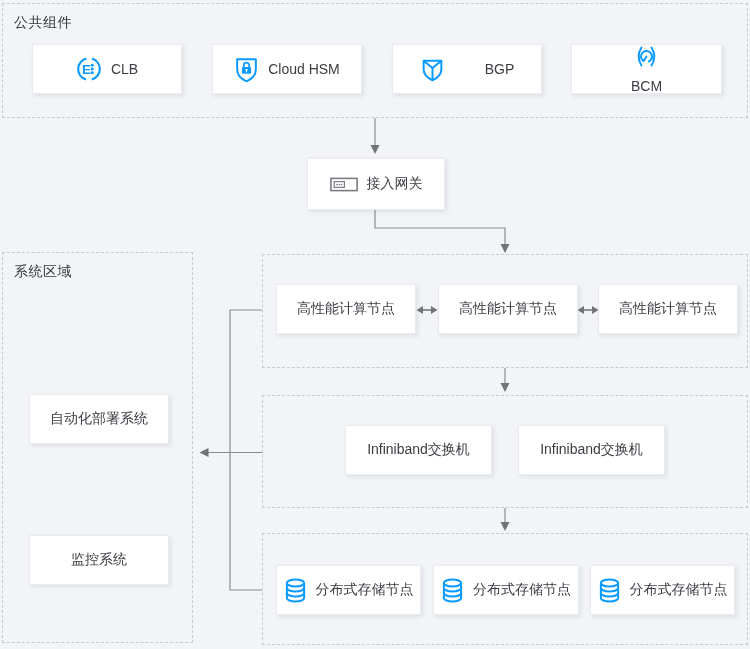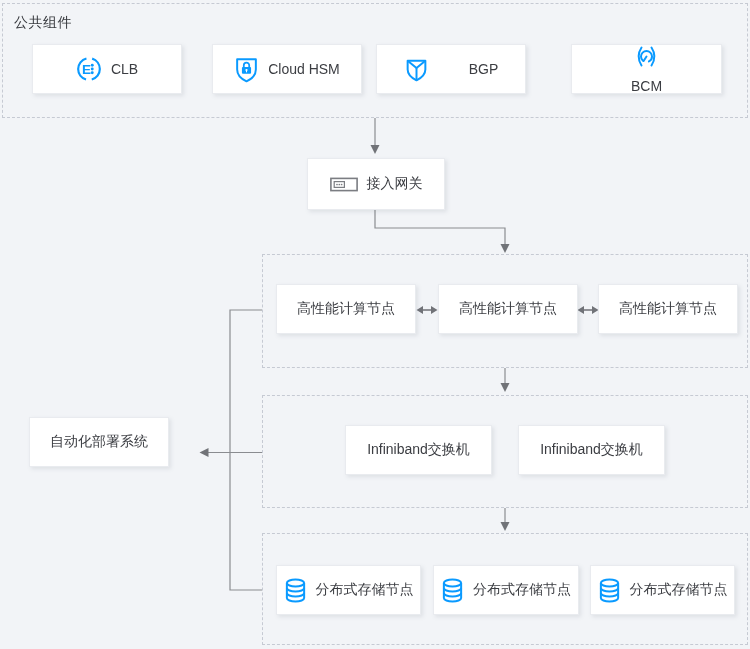--- a/index.html
+++ b/index.html
@@ -14,32 +14,32 @@
         display:flex;align-items:center;justify-content:center;gap:9px;
         font-size:14px;color:#3b3d42;z-index:2;}
   .node .ic{display:flex;align-items:center;justify-content:center;flex:0 0 auto;}
 
   svg.lines{position:absolute;left:0;top:0;z-index:1;}
   svg.lines *{vector-effect:non-scaling-stroke;}
 
   
   #n-clb    {left:32px;  top:44px;  width:150px; height:50px;}
   #n-hsm    {left:212px; top:44px;  width:150px; height:50px;}
-  #n-bgp    {left:376px; top:44px;  width:150px; height:50px;gap:40px;}
+  #n-bgp    {left:392px; top:44px;  width:150px; height:50px;gap:40px;}
   #n-bcm    {left:571px; top:44px;  width:151px; height:50px;flex-direction:column;}
   #n-gw     {left:307px; top:158px; width:138px; height:52px;font-family:Liberation Serif, serif;}
   #n-cn1    {left:276px; top:284px; width:140px; height:50px;}
   #n-cn2    {left:438px; top:284px; width:140px; height:50px;}
   #n-cn3    {left:598px; top:284px; width:140px; height:50px;}
   #n-ib1    {left:345px; top:425px; width:147px; height:50px;}
   #n-ib2    {left:518px; top:425px; width:147px; height:50px;}
   #n-st1    {left:276px; top:565px; width:145px; height:50px;}
   #n-st2    {left:433px; top:565px; width:146px; height:50px;}
   #n-st3    {left:590px; top:565px; width:145px; height:50px;}
-  #n-deploy {left:29px;  top:417px; width:140px; height:50px;}
+  #n-deploy {left:29px;  top:394px; width:140px; height:50px;}
   #n-mon    {left:29px;  top:535px; width:140px; height:50px;}
 
   
   #g-pub {left:2px;  top:3px;   width:746px; height:115px;}
   #g-sys {left:2px;  top:252px; width:191px; height:391px;}
   #g-cmp {left:262px;top:254px; width:486px; height:114px;}
   #g-ib  {left:262px;top:395px; width:486px; height:113px;}
   #g-st  {left:262px;top:533px; width:486px; height:112px;}
 </style>
 </head>
@@ -68,20 +68,23 @@
       <polygon points="437.5,310 431,306 431,314"></polygon>
       <polygon points="577.5,310 584,306 584,314"></polygon>
       <polygon points="598.5,310 592,306 592,314"></polygon>
     </g>
   </svg>
 
   <div class="group" id="g-pub">
     <div class="group-label">公共组件</div>
   </div>
 
+  <div class="group" id="g-sys">
+    <div class="group-label">系统区域</div>
+  </div>
 
   <div class="group" id="g-cmp"></div>
   <div class="group" id="g-ib"></div>
   <div class="group" id="g-st"></div>
 
   <div class="node" id="n-clb">
     <span class="ic">
       <svg width="26" height="26" viewBox="0 0 24 24" fill="none">
         <circle cx="12" cy="12" r="10" stroke="#0a9aff" stroke-width="2" stroke-dasharray="26 5.4" stroke-dashoffset="13"></circle>
         <text x="5.5" y="16.5" font-size="12.5" font-weight="bold" fill="#0a9aff" font-family="Liberation Sans, sans-serif">E</text>
@@ -195,14 +198,17 @@
         <path d="M3 11.4 A9 3.7 0 0 0 21 11.4"></path>
         <path d="M3 16.6 A9 3.7 0 0 0 21 16.6"></path>
       </svg>
     </span>
     <span>分布式存储节点</span>
   </div>
 
   <div class="node" id="n-deploy">
     <span>自动化部署系统</span>
   </div>
+  <div class="node" id="n-mon">
+    <span>监控系统</span>
+  </div>
 
 </div>
 
 </body></html>

